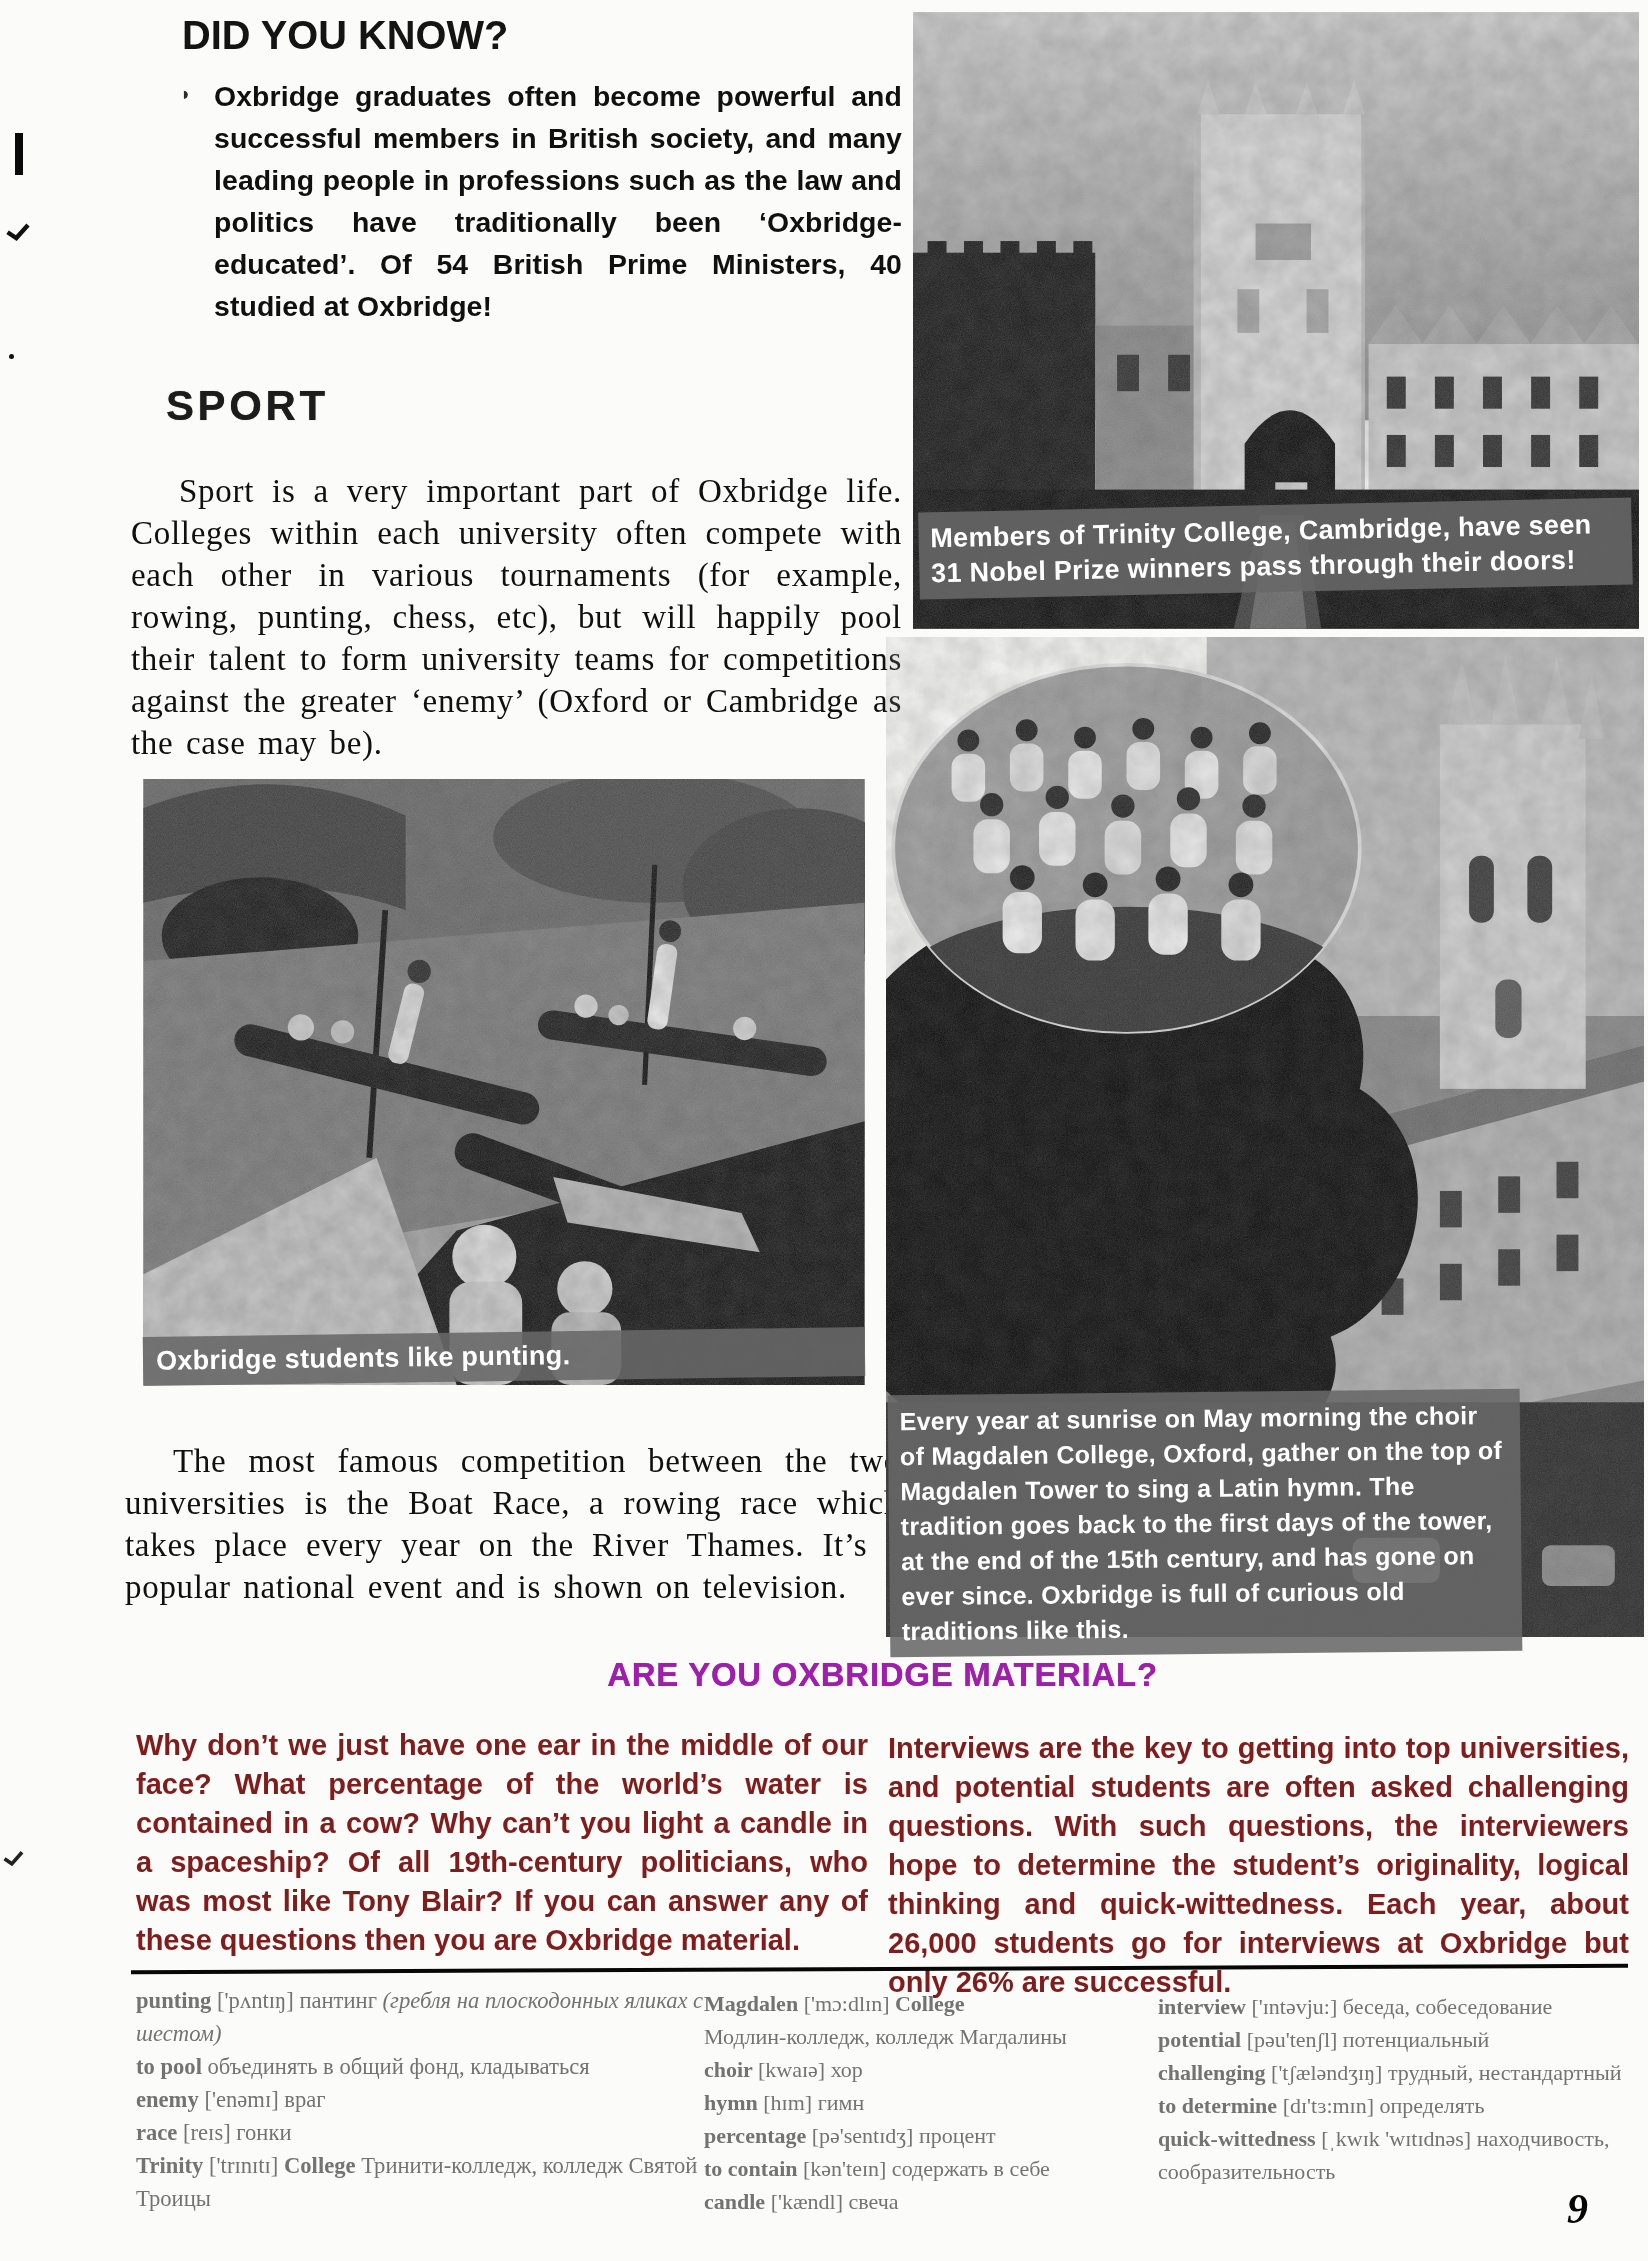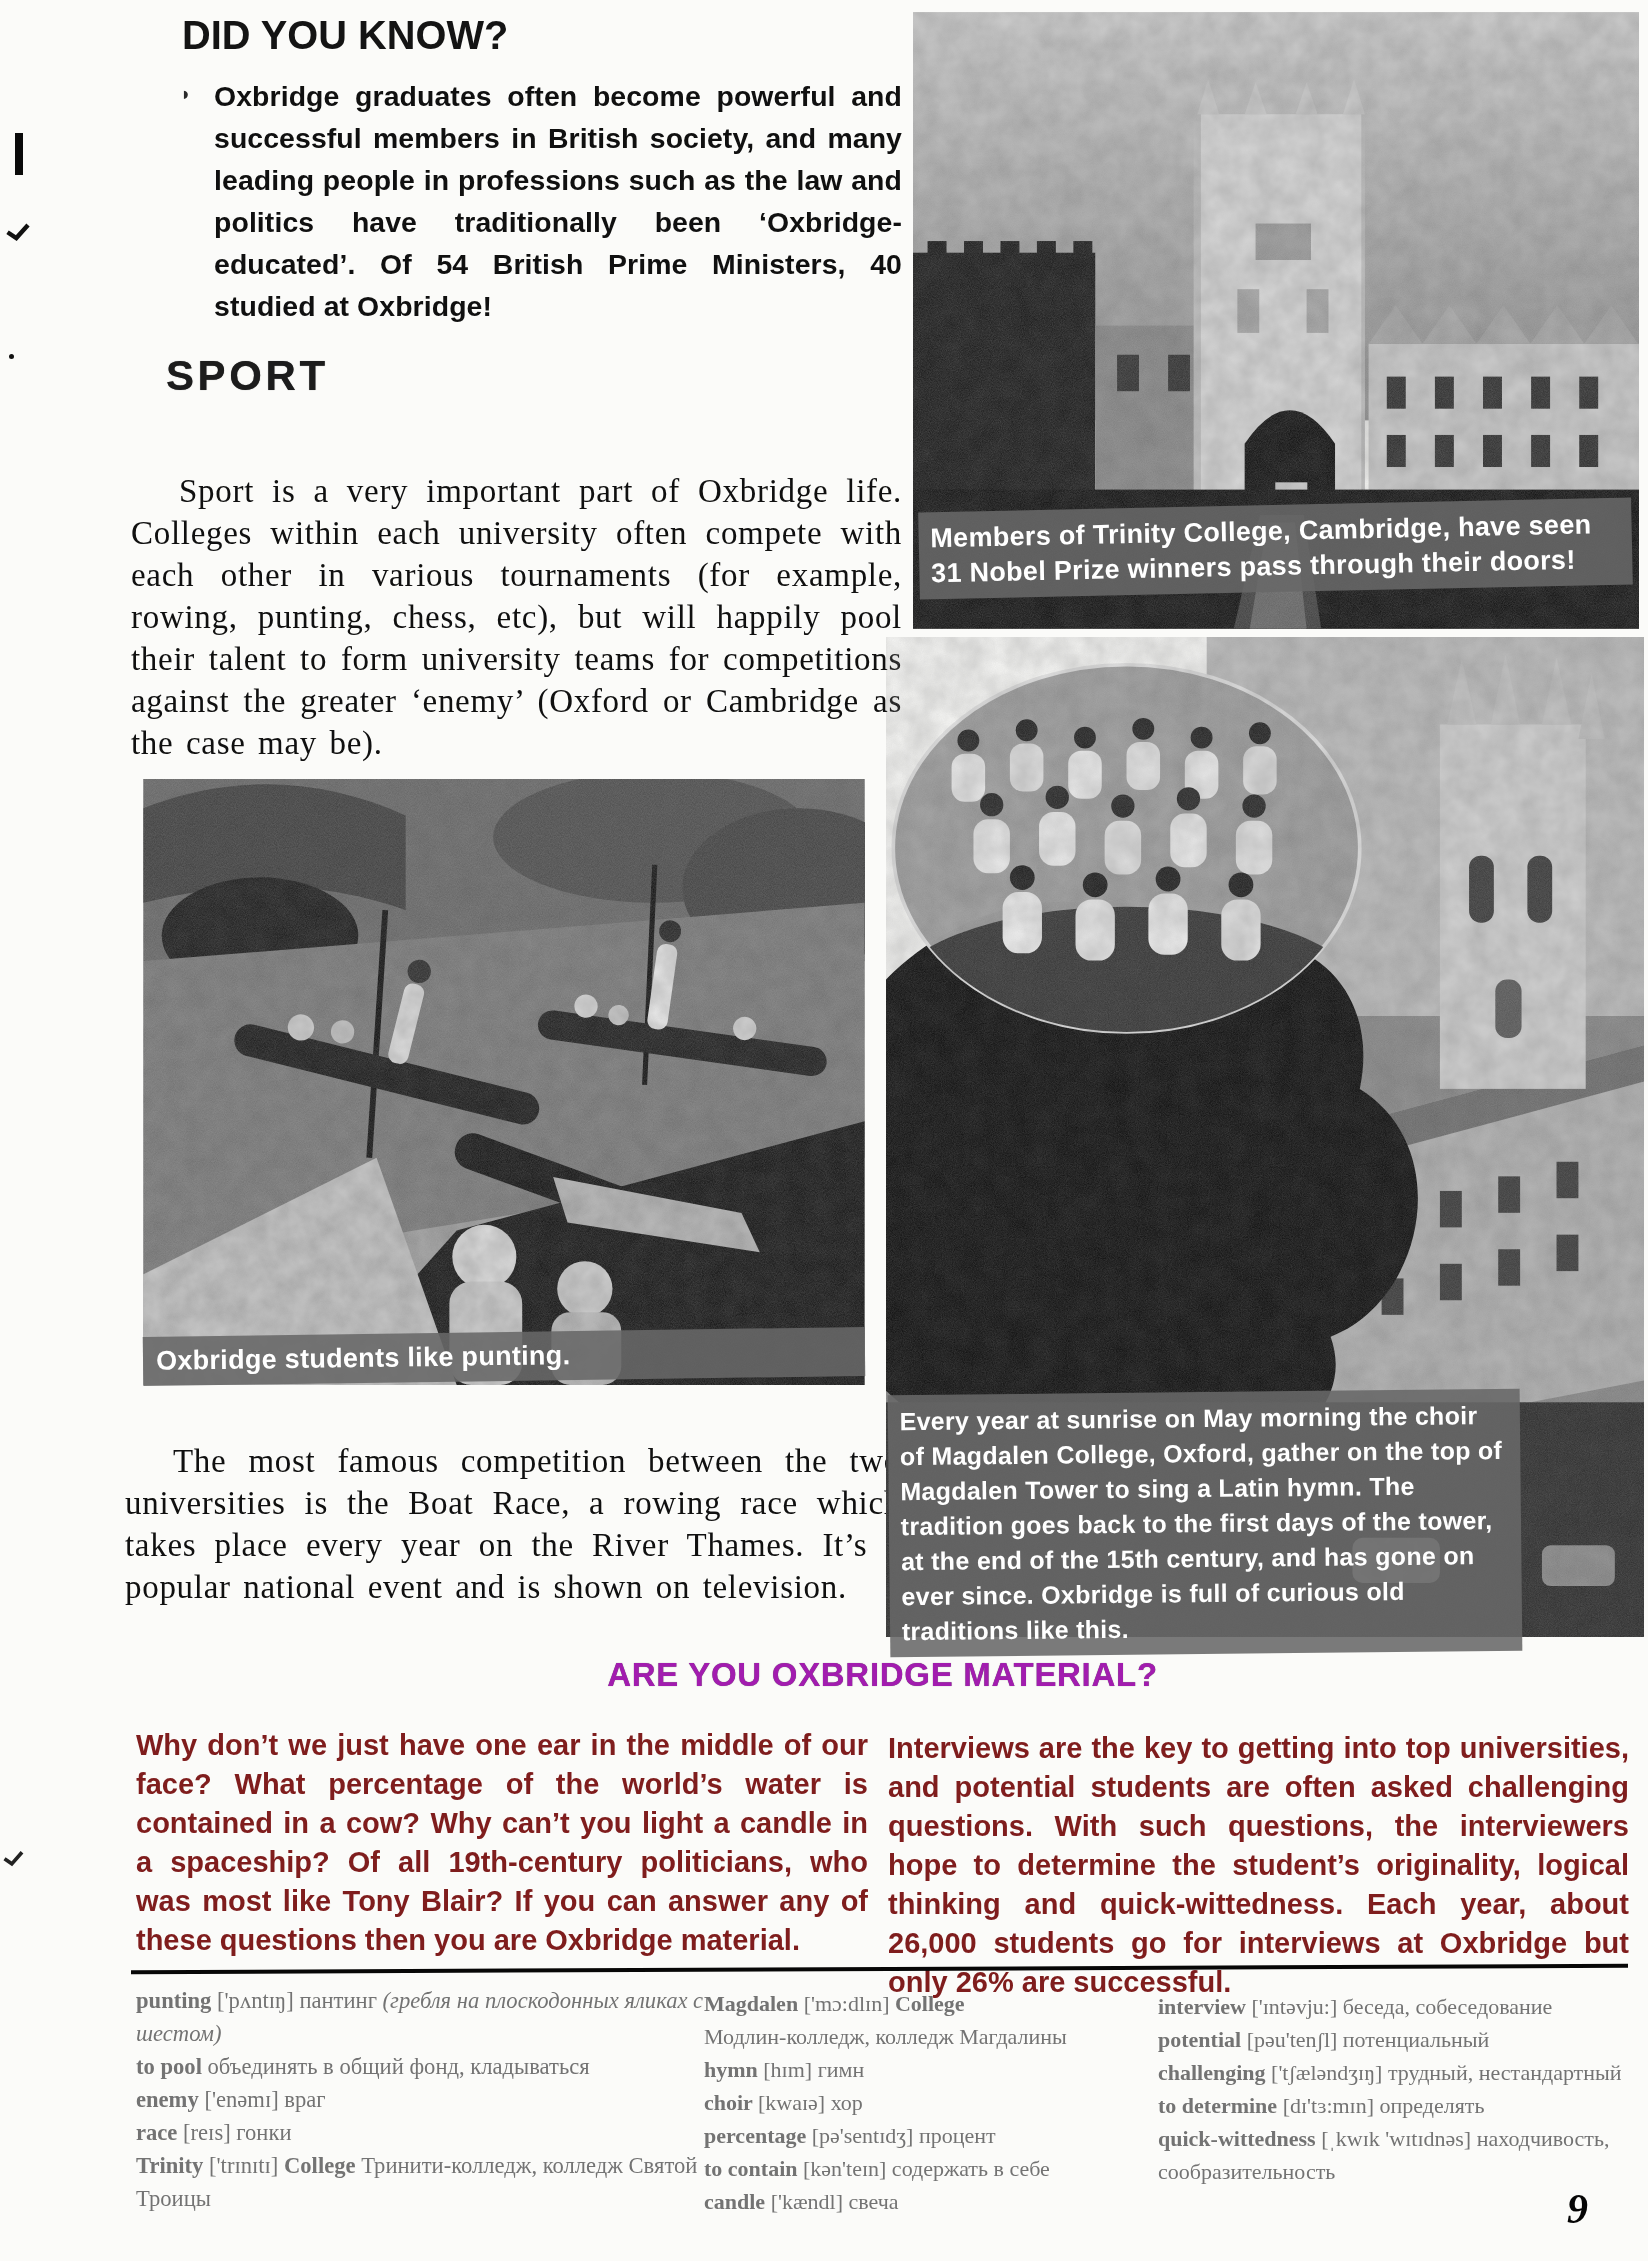--- a/index.html
+++ b/index.html
@@ -9,21 +9,21 @@
   .sansb{font-family:"Liberation Sans",sans-serif;font-weight:bold;}
   .serifp{font-family:"Liberation Serif",serif;font-size:33px;line-height:42px;text-align:justify;text-indent:48px;word-spacing:3.6px;letter-spacing:0.7px;color:#101010;}
 
   #dyk{left:182px;top:11.7px;width:720px;}
   #dyk h1{font-size:41px;color:#141414;transform:scaleX(.97);transform-origin:left;letter-spacing:0;}
   #dyk ul{list-style:none;margin:16px 0 0 0;padding:0 0 0 32px;}
   #dyk li{position:relative;font-size:28.4px;line-height:42px;text-align:justify;letter-spacing:0.1px;color:#101010;}
   #dyk li+li{margin-top:5.8px;}
   #dyk li::before{content:"◗";position:absolute;left:-34px;top:-1.5px;font-size:19px;color:#2a2a2a;}
 
-  #sport-h{left:166px;top:352px;font-size:42px;letter-spacing:3.6px;color:#1c1c1c;text-shadow:0 0 0.7px #444;}
+  #sport-h{left:166px;top:382px;font-size:42px;letter-spacing:3.6px;color:#1c1c1c;text-shadow:0 0 0.7px #444;}
   #sport-p1{left:131px;top:437px;width:771px;}
   #boat-p{left:125px;top:1407px;width:776px;}
 
   figure{margin:0;}
   #fig-trin{left:913px;top:11.7px;width:726px;height:617px;}
   #fig-punt{left:143px;top:779px;width:722px;height:606px;}
   #fig-mag{left:886px;top:637px;width:638px;height:1000px;}
   figure svg{display:block;}
   .fig-caption{position:absolute;background:rgba(104,104,104,.88);color:#fff;font-family:"Liberation Sans",sans-serif;font-weight:bold;box-sizing:border-box;letter-spacing:0.3px;}
   #cap-trin{left:5.8px;right:7.3px;top:493px;font-size:27px;line-height:35px;padding:8.7px 11.7px;transform:rotate(-1.2deg);}
@@ -290,22 +290,22 @@
 
 <div class="abs vocab" id="voc1">
     <div class="vocab-entry"><span class="vb">punting </span><span>['pʌntɪŋ] пантинг </span><span class="vi">(гребля на плоскодонных яликах с шестом)</span></div>
     <div class="vocab-entry"><span class="vb">to pool </span><span>объединять в общий фонд, кладываться</span></div>
     <div class="vocab-entry"><span class="vb">enemy </span><span>['enəmɪ] враг</span></div>
     <div class="vocab-entry"><span class="vb">race </span><span>[reɪs] гонки</span></div>
     <div class="vocab-entry"><span class="vb">Trinity </span><span>['trɪnɪtɪ] </span><span class="vb">College </span><span>Тринити-колледж, колледж Святой Троицы</span></div>
   </div>
 <div class="abs vocab" id="voc2">
     <div class="vocab-entry"><span class="vb">Magdalen </span><span>['mɔ:dlɪn] </span><span class="vb">College</span><br><span>Модлин-колледж, колледж Магдалины</span></div>
+    <div class="vocab-entry"><span class="vb">choir </span><span>[kwaɪə] хор</span></div>
     <div class="vocab-entry"><span class="vb">hymn </span><span>[hɪm] гимн</span></div>
-    <div class="vocab-entry"><span class="vb">choir </span><span>[kwaɪə] хор</span></div>
     <div class="vocab-entry"><span class="vb">percentage </span><span>[pə'sentɪdʒ] процент</span></div>
     <div class="vocab-entry"><span class="vb">to contain </span><span>[kən'teɪn] содержать в себе</span></div>
     <div class="vocab-entry"><span class="vb">candle </span><span>['kændl] свеча</span></div>
   </div>
 <div class="abs vocab" id="voc3">
     <div class="vocab-entry"><span class="vb">interview </span><span>['ɪntəvju:] беседа, собеседование</span></div>
     <div class="vocab-entry"><span class="vb">potential </span><span>[pəu'tenʃl] потенциальный</span></div>
     <div class="vocab-entry"><span class="vb">challenging </span><span>['tʃæləndʒɪŋ] трудный, нестандартный</span></div>
     <div class="vocab-entry"><span class="vb">to determine </span><span>[dɪ'tɜ:mɪn] определять</span></div>
     <div class="vocab-entry"><span class="vb">quick-wittedness </span><span>[ˌkwɪk 'wɪtɪdnəs] находчивость, сообразительность</span></div>

